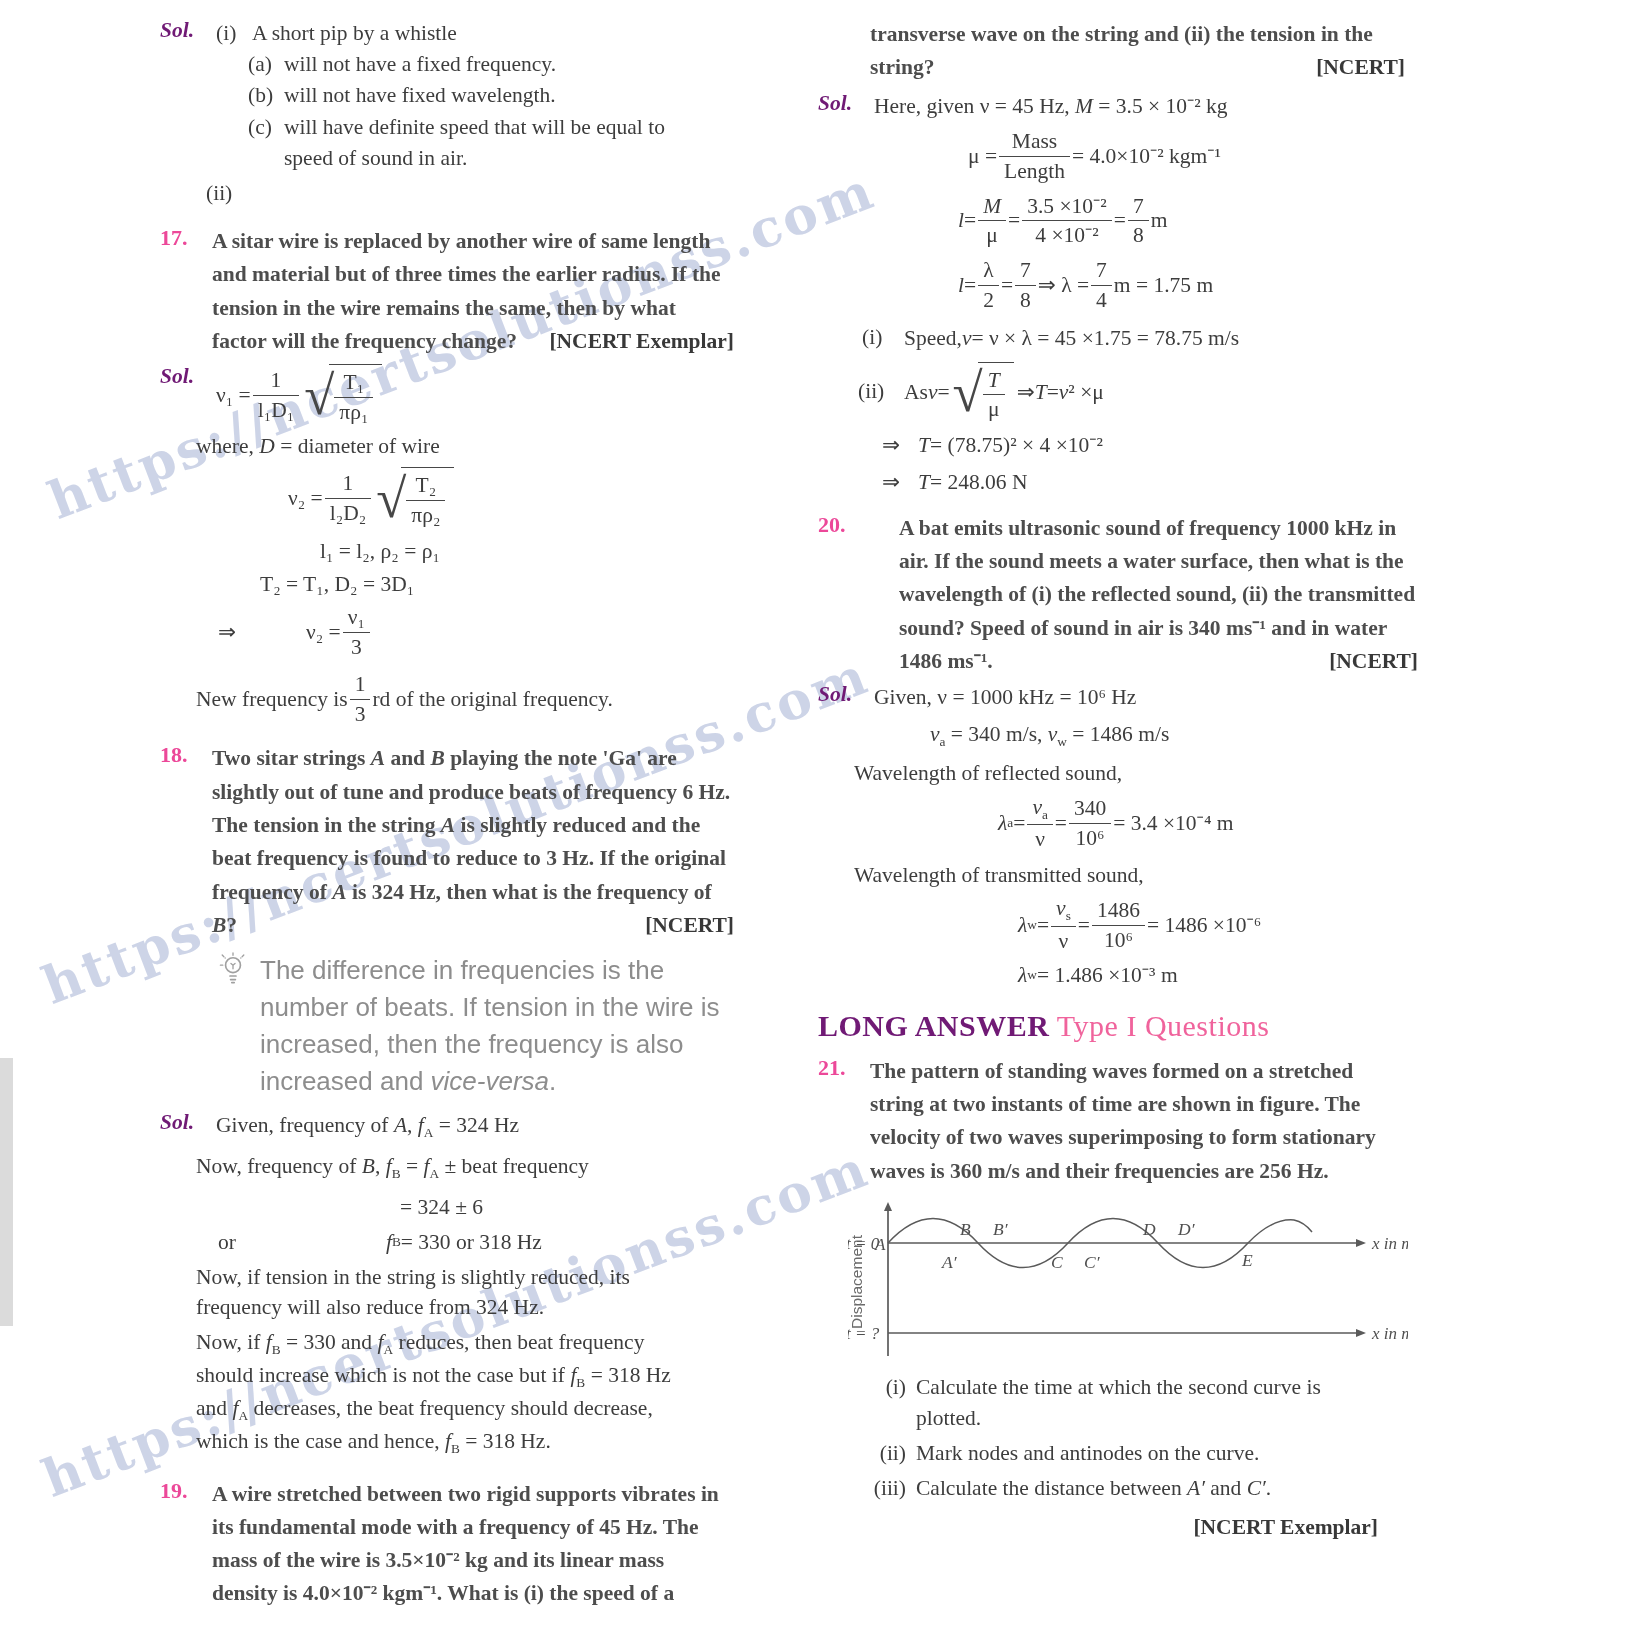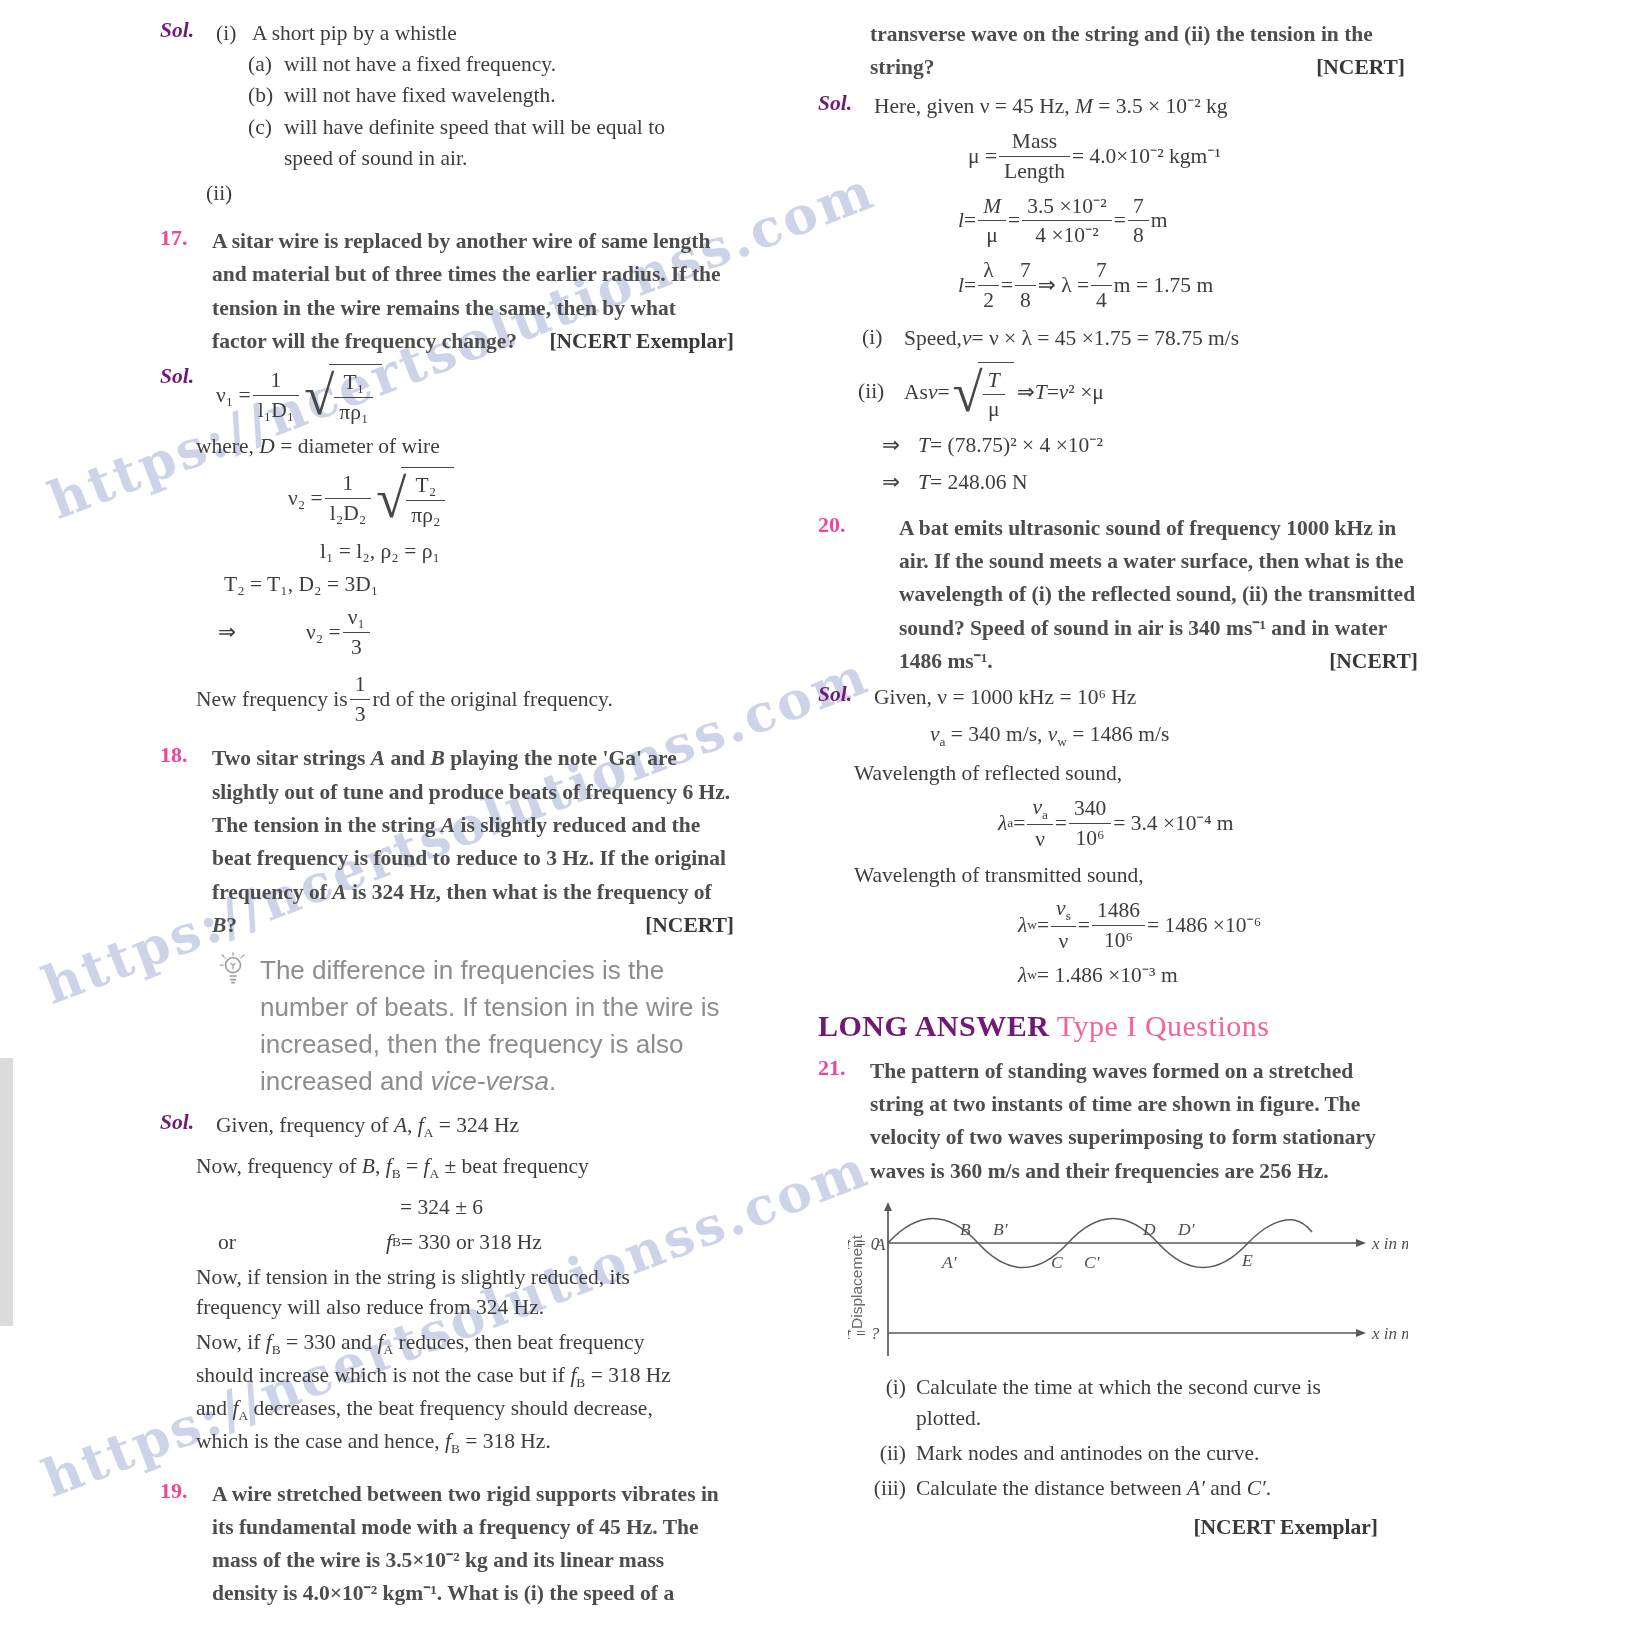--- a/index.html
+++ b/index.html
@@ -116,21 +116,21 @@
   </div>
   <div class="line ind" style="margin-top:4px;">where,  <span class="it">D</span> = diameter of wire</div>
   <div class="eq" style="margin:6px 0 0 128px;">ν₂ = <span class="mf">
         <span class="n">1</span>
         <span class="d">l₂D₂</span>
       </span><span class="msqrt">
         <span class="rad">√</span>
         <span class="rbody"><span class="mf"><span class="n">T₂</span><span class="d">πρ₂</span></span></span>
       </span></div>
   <div class="eq" style="margin:8px 0 0 160px;">l₁ = l₂, ρ₂ = ρ₁</div>
-  <div class="eq" style="margin:6px 0 0 64px;">T₂ = T₁, D₂ = 3D₁</div>
+  <div class="eq" style="margin:6px 0 0 100px;">T₂ = T₁, D₂ = 3D₁</div>
   <div class="eq" style="margin-top:8px;">
     <span class="arrow-sym" style="margin-left:58px;">⇒</span>
     <span class="eq" style="margin-left:70px;">ν₂ = <span class="mf">
           <span class="n">ν₁</span>
           <span class="d">3</span>
         </span></span>
   </div>
   <div class="eq ind" style="margin-top:12px;">New frequency is <span class="mf">
         <span class="n">1</span>
         <span class="d">3</span>

